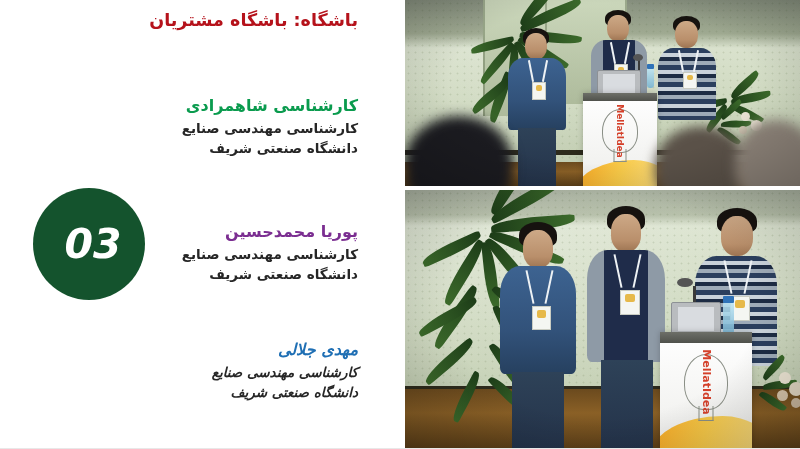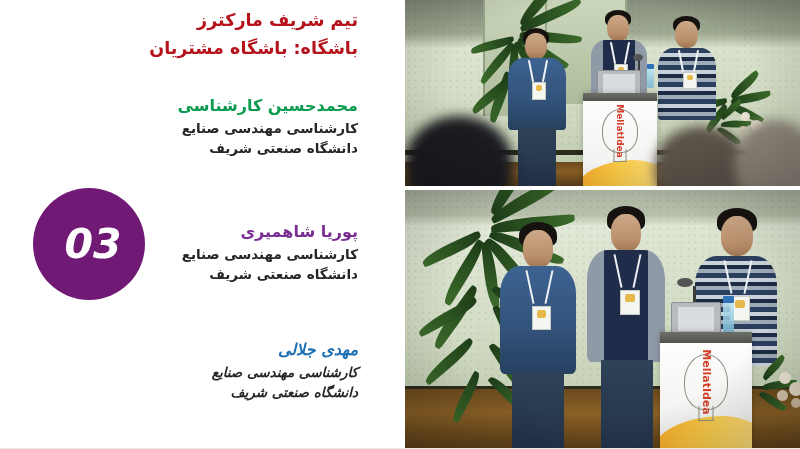--- a/index.html
+++ b/index.html
@@ -74,21 +74,21 @@
   #person-2 { top: 338px; font-style: italic; }
 
   
   .badge {
     position: absolute;
     left: 33px;
     top: 188px;
     width: 112px;
     height: 112px;
     border-radius: 50%;
-    background: #701a75;
+    background: #14532d;
     display: flex;
     align-items: center;
     justify-content: center;
   }
   .badge-number {
     color: #ffffff;
     font-size: 41px;
     font-weight: bold;
     font-style: italic;
     letter-spacing: 0px;
@@ -327,32 +327,31 @@
   }
 </style>
 </head>
 <body>
 
 <div id="slide">
 
   <div class="text-panel">
 
     <div class="title-block">
-      <div class="title-line">تیم شریف مارکترز</div>
       <div class="title-line">باشگاه: باشگاه مشتریان</div>
     </div>
 
     <div class="person" id="person-0">
-      <div class="person-name green">محمدحسین کارشناسی</div>
+      <div class="person-name green">کارشناسی شاهمرادی</div>
       <div class="person-line">کارشناسی مهندسی صنایع</div>
       <div class="person-line">دانشگاه صنعتی شریف</div>
     </div>
 
     <div class="person" id="person-1">
-      <div class="person-name purple">پوریا شاهمیری</div>
+      <div class="person-name purple">پوریا محمدحسین</div>
       <div class="person-line">کارشناسی مهندسی صنایع</div>
       <div class="person-line">دانشگاه صنعتی شریف</div>
     </div>
 
     <div class="person" id="person-2">
       <div class="person-name blue">مهدی جلالی</div>
       <div class="person-line">کارشناسی مهندسی صنایع</div>
       <div class="person-line">دانشگاه صنعتی شریف</div>
     </div>
 

